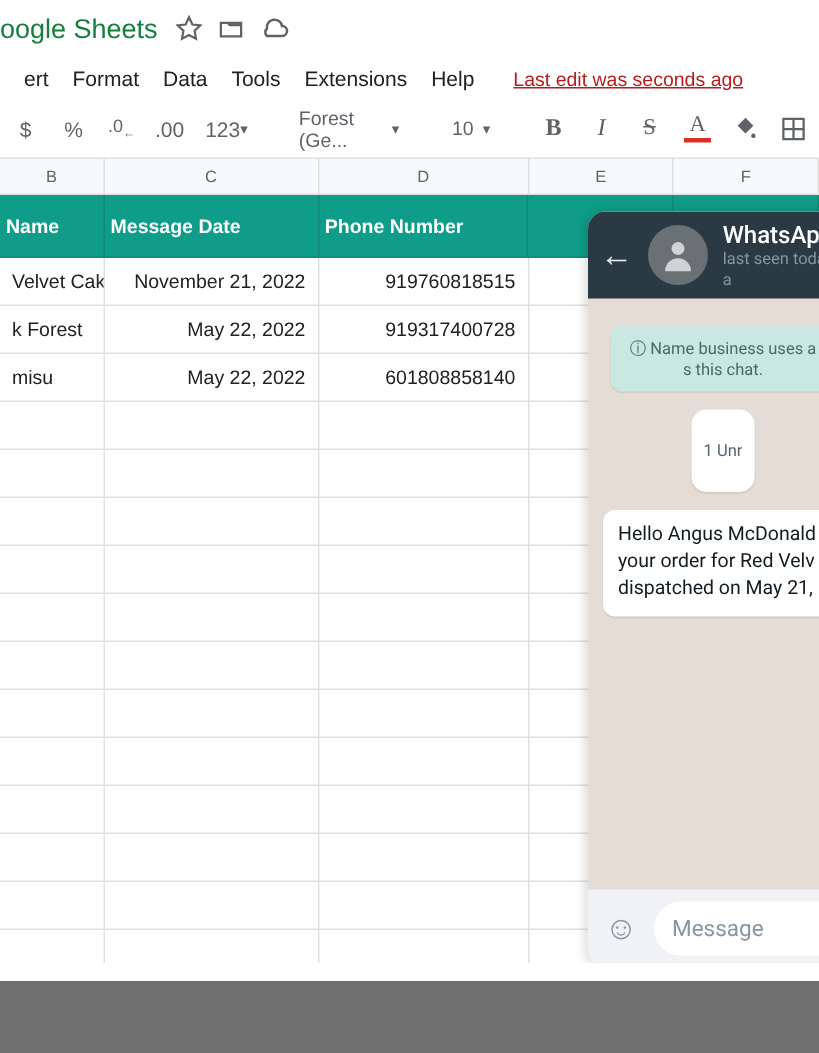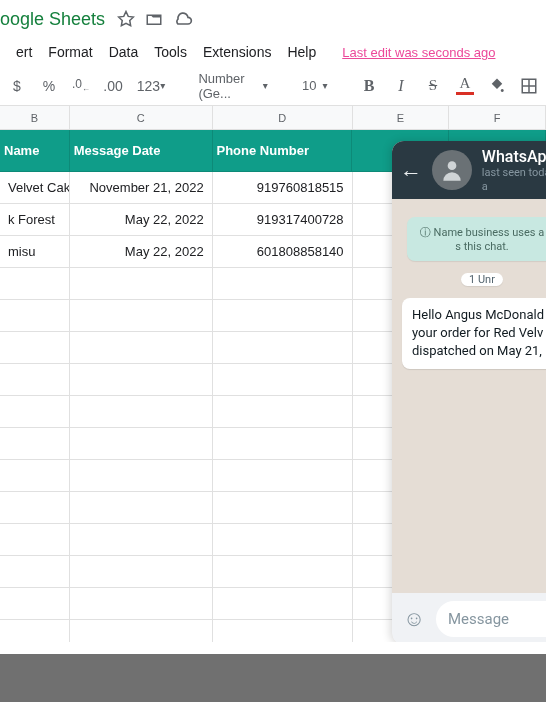--- a/index.html
+++ b/index.html
@@ -31,21 +31,21 @@
     display: flex;
     gap: 16px;
     align-items: center;
     height: 28px;
     padding-left: 16px;
     font-size: 14px;
     color: #202124;
   }
   .menubar .menu-item { cursor: pointer; }
   .last-edit {
-    color: #ec4899;
+    color: #b91c1c;
     text-decoration: underline;
     margin-left: 10px;
     font-size: 13px;
   }
   .toolbar {
     display: flex;
     align-items: center;
     gap: 6px;
     height: 40px;
     border-bottom: 1px solid #e0e0e0;
@@ -169,21 +169,21 @@
     border-radius: 8px;
     text-align: center;
     margin: 8px auto 12px;
     width: 150px;
     box-shadow: 0 1px 1px rgba(0,0,0,0.08);
   }
   .wa-unread {
     background: #fff;
     color: #54656f;
     font-size: 11px;
-    padding: 0 8px;
+    padding: 21px 8px;
     border-radius: 10px;
     margin: 0 auto 12px;
     width: fit-content;
     box-shadow: 0 1px 1px rgba(0,0,0,0.08);
   }
   .wa-msg {
     background: #fff;
     color: #111b21;
     font-size: 13px;
     padding: 8px 10px;
@@ -275,21 +275,21 @@
   <div class="tb-btn">
     <span style="font-size:12px">.0<sub style="font-size:8px">←</sub></span>
   </div>
   <div class="tb-btn">.00</div>
   <div class="tb-btn" style="min-width:38px">
     <span>123</span>
       <span class="caret">▾</span>
   </div>
   <div class="tb-sep"></div>
   <div class="font-select">
-    <span>Number (Ge...</span>
+    <span>Forest (Ge...</span>
     <span class="caret">▾</span>
   </div>
   <div class="tb-sep"></div>
   <div class="size-select">
     <span>10</span>
     <span class="caret">▾</span>
   </div>
   <div class="tb-sep"></div>
   <div class="tb-btn bold">B</div>
   <div class="tb-btn italic">I</div>

